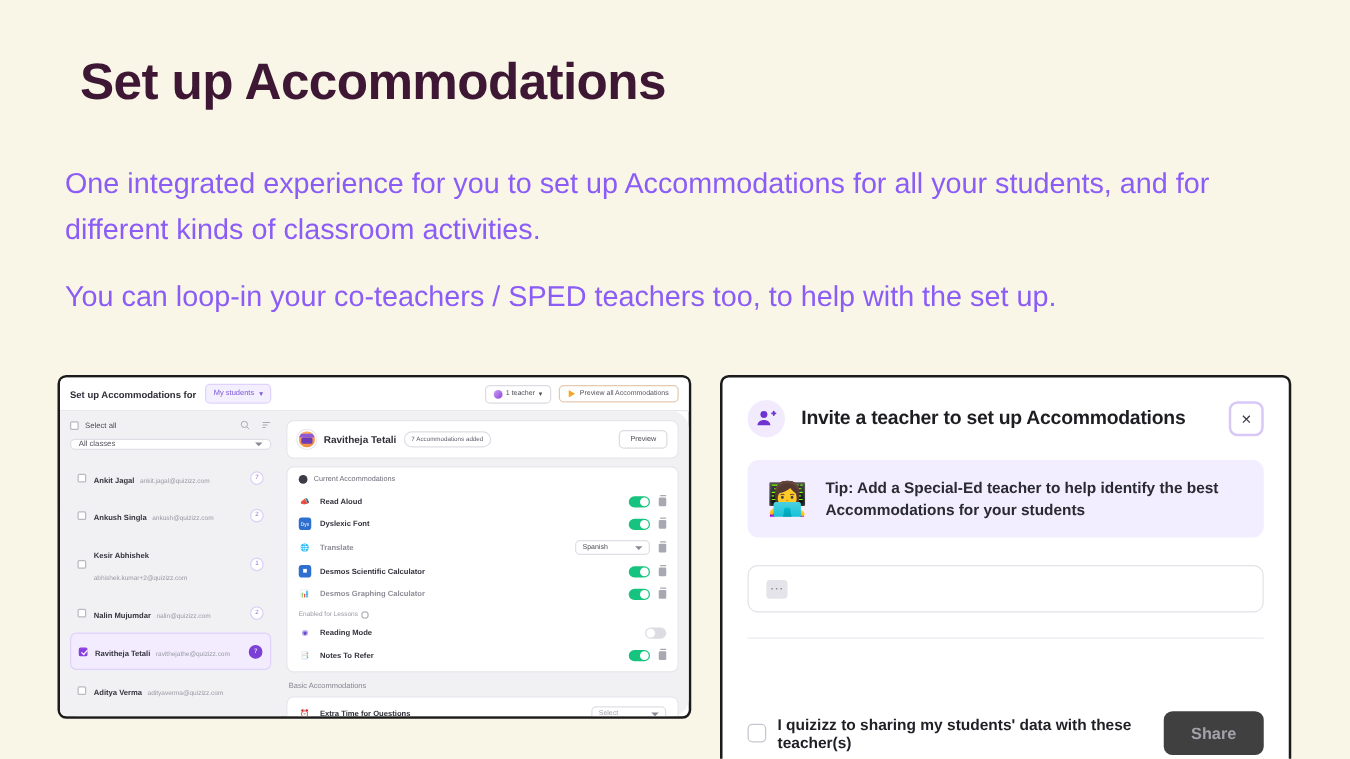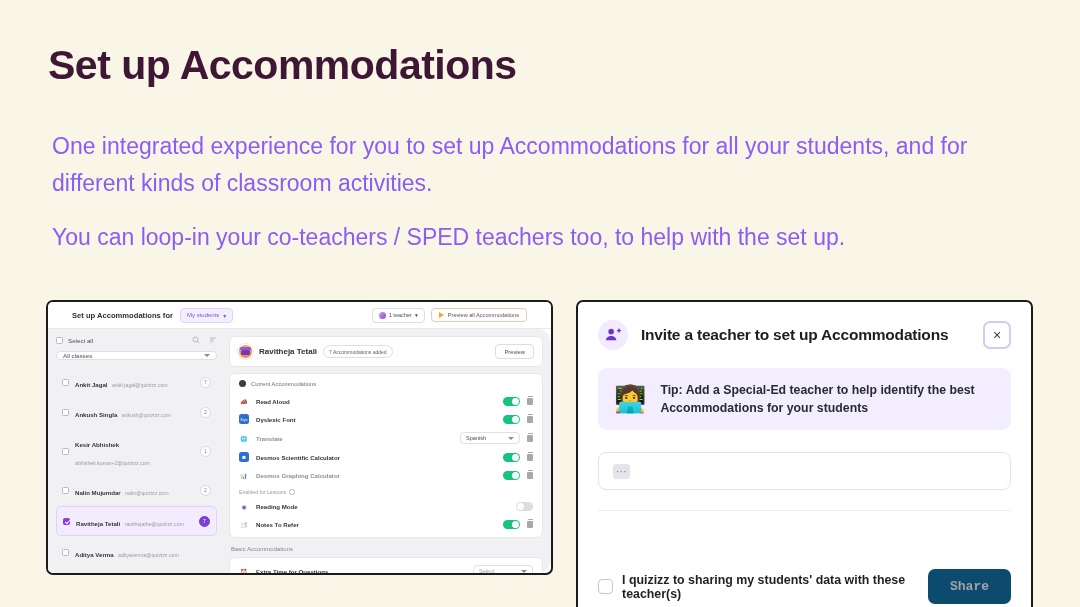--- a/index.html
+++ b/index.html
@@ -7,21 +7,21 @@
   body {
     background: #f9f6e7;
     font-family: "Liberation Sans", sans-serif;
     color: #3b1f35;
     overflow: hidden;
     position: relative;
   }
 
   
   .slide-title {
-    position: absolute; left: 48px; top: 42px;
+    position: absolute; left: 64px; top: 42px;
     font-size: 41px; font-weight: 700; letter-spacing: -0.5px;
     color: #3d1733;
   }
   .slide-body {
     position: absolute; left: 52px; top: 128px; width: 950px;
   }
   .slide-body p {
     font-size: 23px; line-height: 37px; color: #8b5cf6; font-weight: 400;
   }
   .slide-body p + p { margin-top: 17px; }
@@ -33,21 +33,21 @@
     border: 2px solid #1b1b1b;
     border-radius: 7px;
     overflow: hidden;
   }
   .shot-left  { left: 46px;  top: 300px; width: 507px; height: 275px; }
   .shot-right { left: 576px; top: 300px; width: 457px; height: 322px; }
 
   
   .app-topbar {
     height: 27px; background: #fff; border-bottom: 1px solid #e7e7ea;
-    display: flex; align-items: center; padding: 0 24px; gap: 7px;
+    display: flex; align-items: center; padding: 0 8px; gap: 7px;
   }
   .app-topbar .tb-title { font-size: 7.6px; font-weight: 700; color: #2f2f38; }
   .pill-select {
     font-size: 6px; color: #7b55d4; background: #f4efff;
     border: 1px solid #e0d3fb; border-radius: 4px;
     padding: 3px 6px; display: flex; align-items: center; gap: 4px;
   }
   .tb-right { margin-left: auto; display: flex; align-items: center; gap: 6px; }
   .teacher-pill {
     display: flex; align-items: center; gap: 3px;
@@ -240,23 +240,23 @@
   .modal-foot {
     margin-top: auto; display: flex; align-items: center; gap: 10px;
   }
   .consent { display: flex; align-items: center; gap: 9px; }
   .consent-box {
     width: 15px; height: 15px; border: 1.6px solid #c6c6cf;
     border-radius: 4px; background: #fff; flex: 0 0 auto;
   }
   .consent-lbl { font-size: 12.4px; font-weight: 700; color: #1f1f26; }
   .share-btn {
-    margin-left: auto; background: #0c4a6e; color: #a2a2ab;
+    margin-left: auto; background: #404040; color: #a2a2ab;
     font-size: 13px; font-weight: 700; border-radius: 7px;
-    padding: 10px 22px; border: none; font-family: Liberation Mono, monospace;
+    padding: 10px 22px; border: none; font-family: Liberation Sans, sans-serif;
   }
 </style>
 </head>
 <body>
 
 <h1 class="slide-title">Set up Accommodations</h1>
 
 <div class="slide-body">
   <p>One integrated experience for you to set up Accommodations for all your students, and for different kinds of classroom activities.</p>
   <p>You can loop-in your co-teachers / SPED teachers too, to help with the set up.</p>

